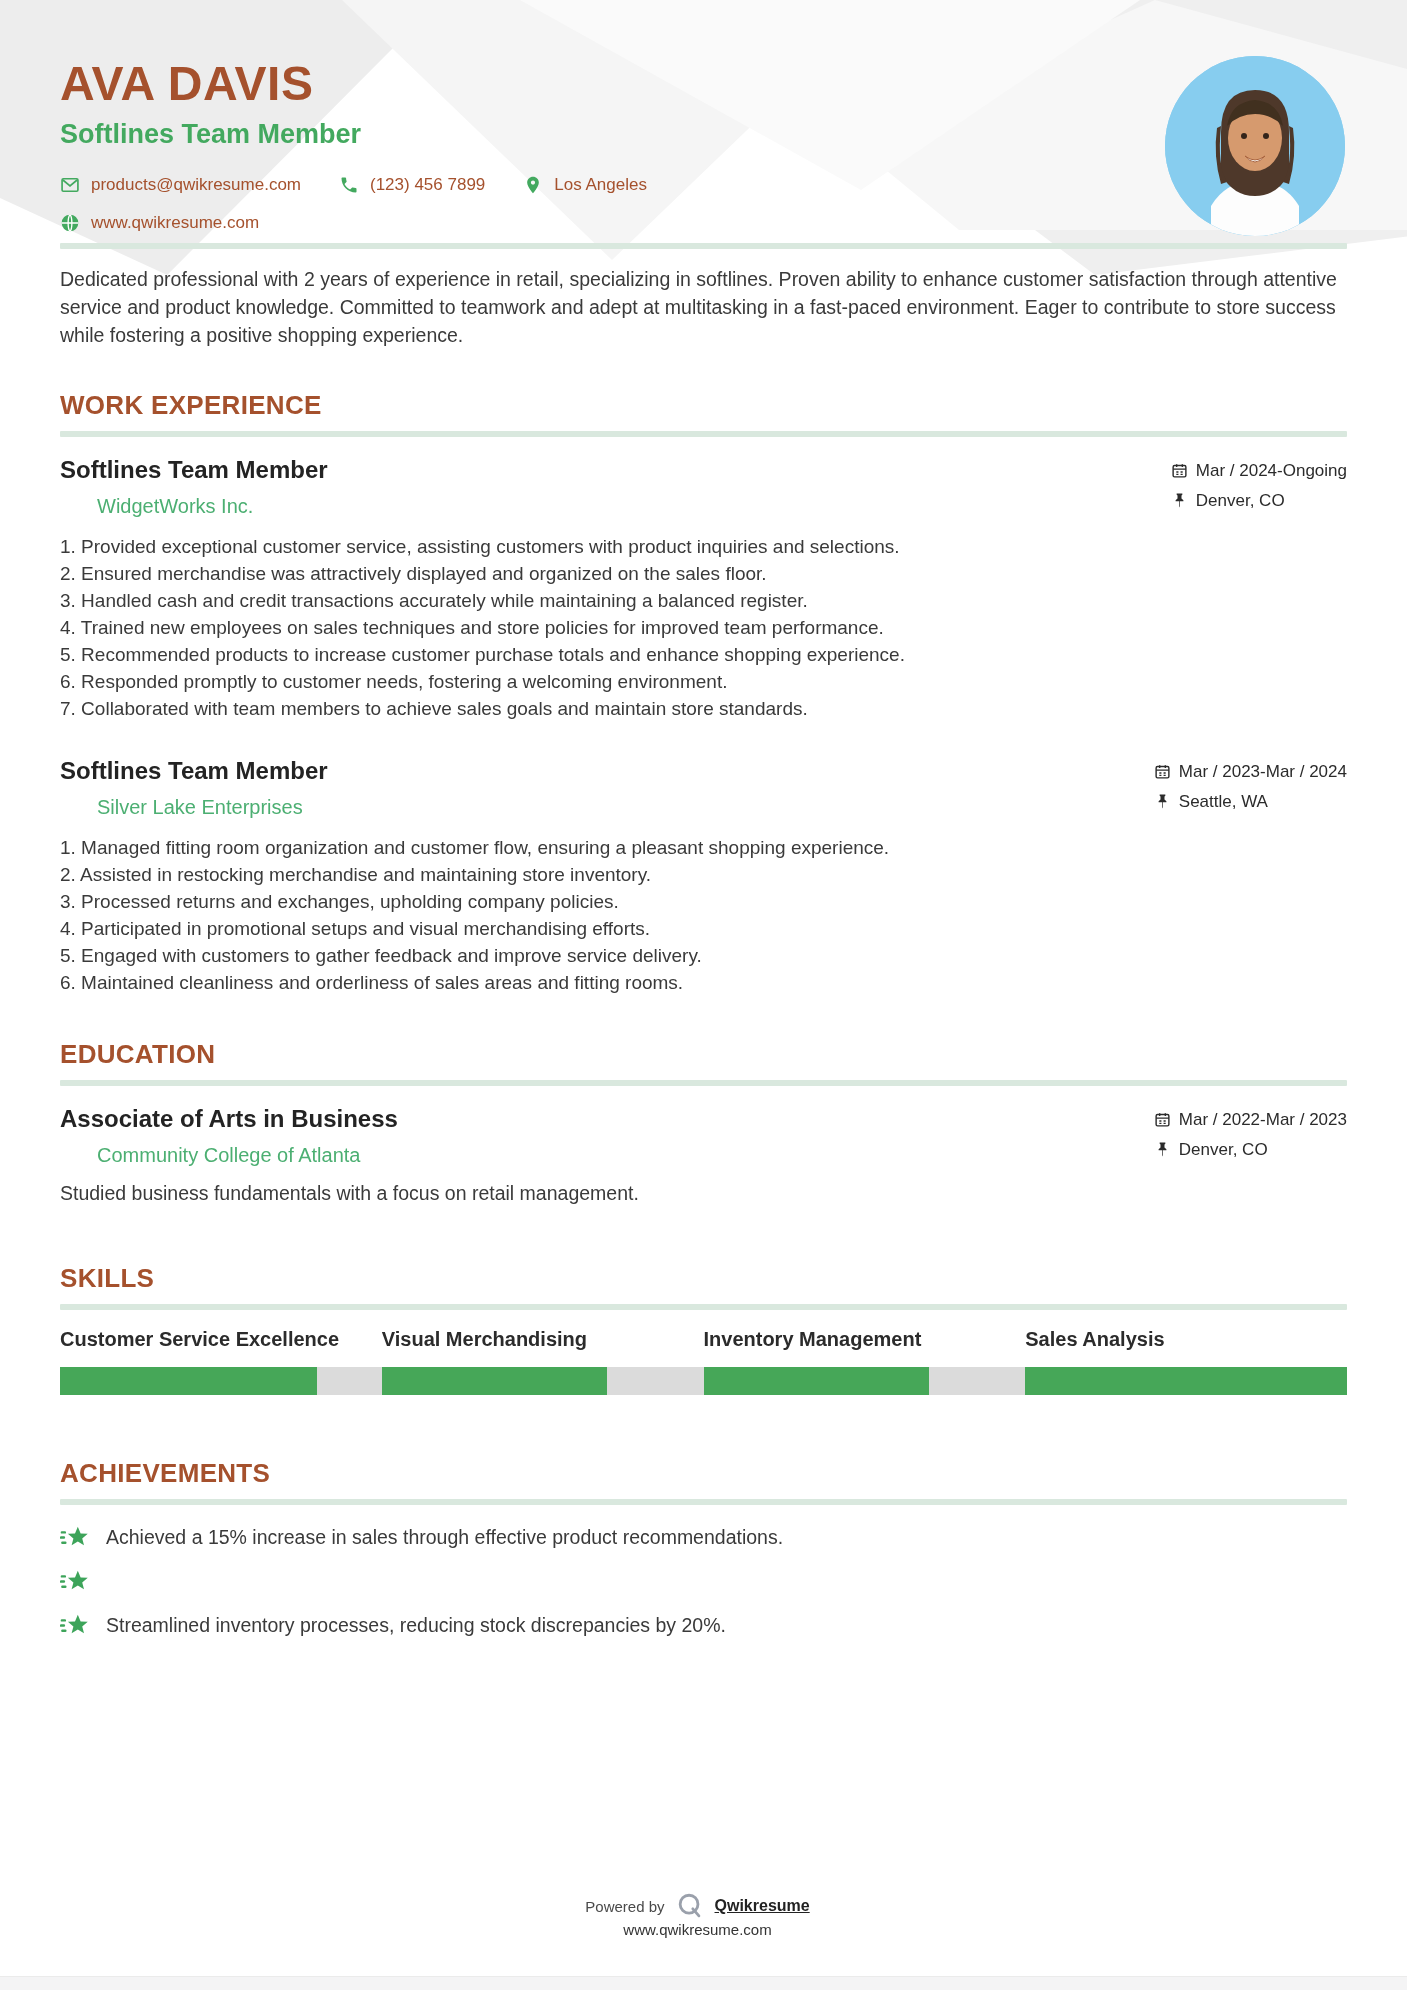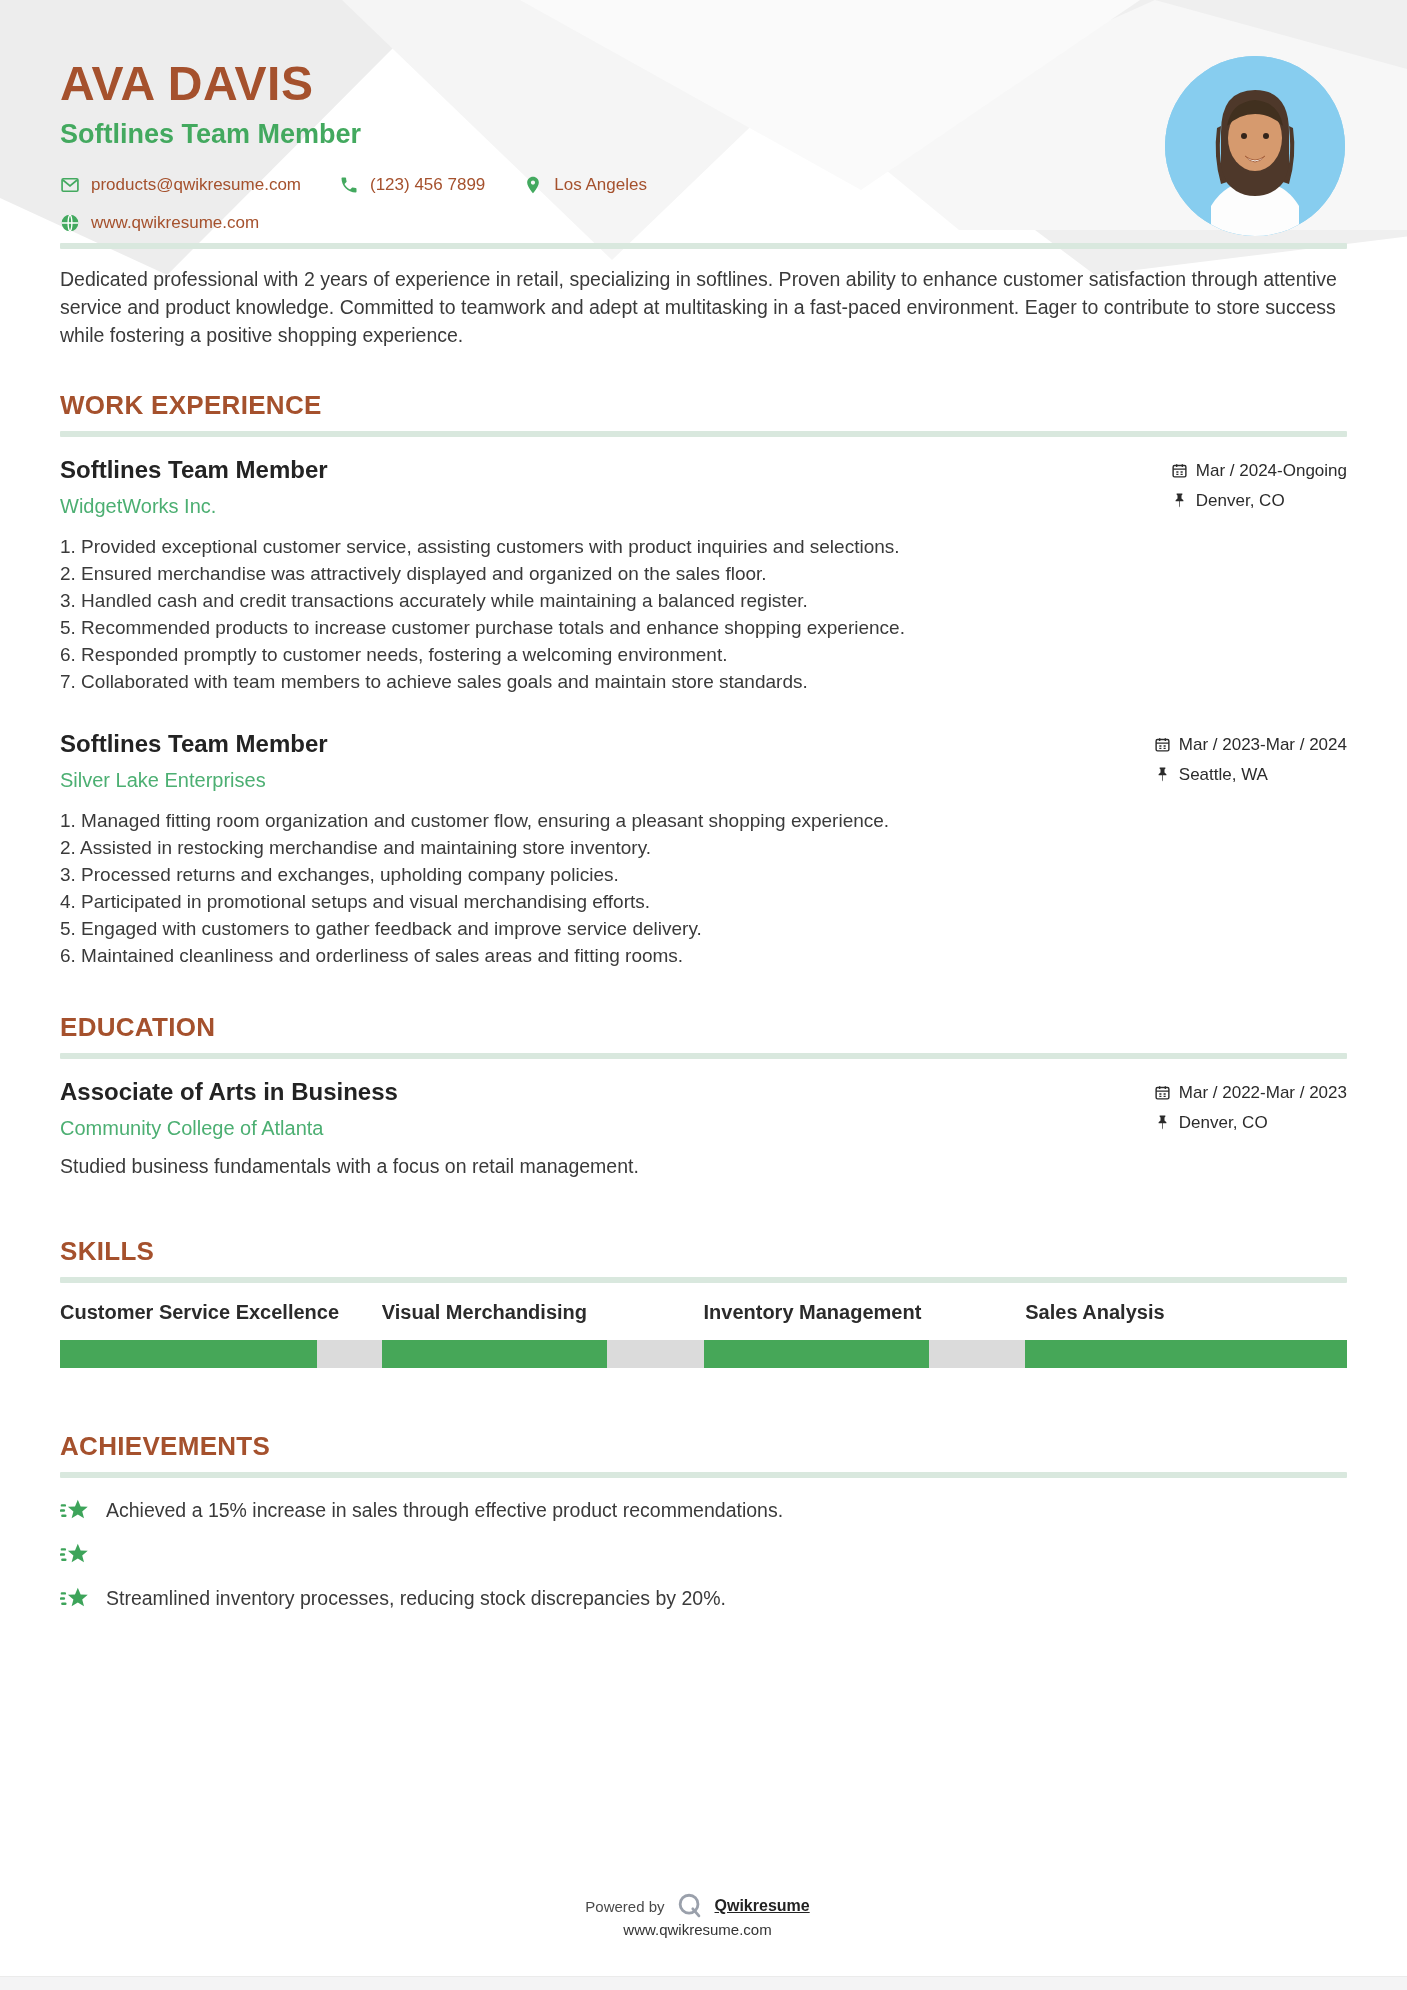--- a/index.html
+++ b/index.html
@@ -48,21 +48,21 @@
   .mt-edu{margin-top:42px;}
   .mt-skills{margin-top:55px;}
   .mt-ach{margin-top:62px;}
 
   .summary-text{margin-top:16px;font-size:19.5px;line-height:28px;color:var(--text);}
 
   .entry{margin-top:18px;display:flex;justify-content:space-between;align-items:flex-start;}
   .entry.job2{margin-top:34px;}
   .entry-left{max-width:900px;}
   .entry-title{font-size:24px;line-height:30px;font-weight:bold;color:#232323;}
-  .entry-company{margin-top:8px;font-size:20px;line-height:26px;color:var(--company-green);}
+  .entry-company{margin-top:8px;font-size:20px;line-height:26px;color:var(--company-green);margin-left:37px;}
   .entry-meta{text-align:right;font-size:17px;color:#2b2b2b;padding-top:6px;}
   .meta-row{display:flex;align-items:center;gap:8px;line-height:20px;}
   .meta-row + .meta-row{margin-top:10px;}
   .micon{width:17px;height:17px;display:block;}
 
   .bullets{margin-top:14px;}
   .bullet{font-size:19px;line-height:27px;color:var(--text);}
 
   .edu-desc{margin-top:12px;font-size:19.5px;line-height:27px;color:var(--text);}
 
@@ -178,20 +178,21 @@
               <path d="M8 2h8v2l-1.2 1v4l2.7 2.6V13h-5v7l-.5 2-.5-2v-7h-5v-1.4L9.2 9V5L8 4z" fill="#2b2b2b"></path>
             </svg>
           <span>Denver, CO</span>
         </div>
       </div>
     </div>
     <div class="bullets">
       <div class="bullet">1. Provided exceptional customer service, assisting customers with product inquiries and selections.</div>
       <div class="bullet">2. Ensured merchandise was attractively displayed and organized on the sales floor.</div>
       <div class="bullet">3. Handled cash and credit transactions accurately while maintaining a balanced register.</div>
+      <div class="bullet">4. Trained new employees on sales techniques and store policies for improved team performance.</div>
       <div class="bullet">5. Recommended products to increase customer purchase totals and enhance shopping experience.</div>
       <div class="bullet">6. Responded promptly to customer needs, fostering a welcoming environment.</div>
       <div class="bullet">7. Collaborated with team members to achieve sales goals and maintain store standards.</div>
     </div>
 
     <div class="entry job2">
       <div class="entry-left">
         <div class="entry-title">Softlines Team Member</div>
         <div class="entry-company">Silver Lake Enterprises</div>
       </div>

